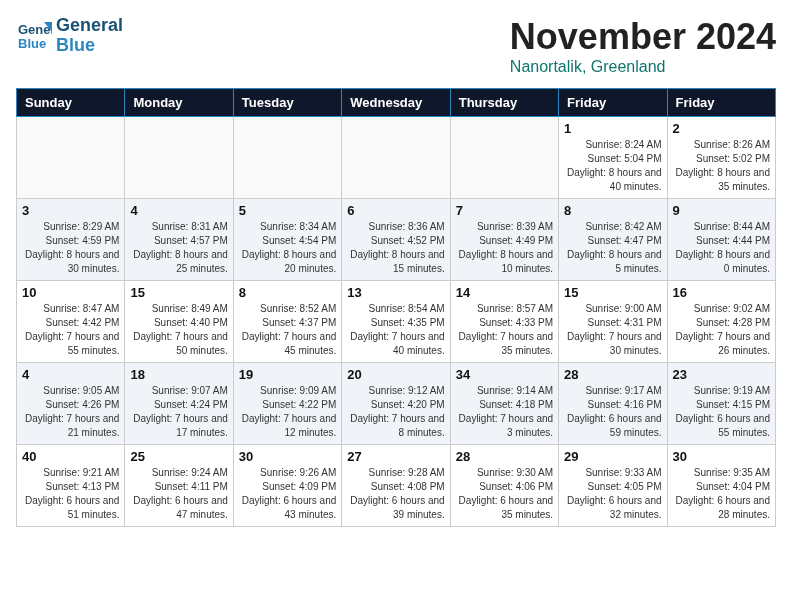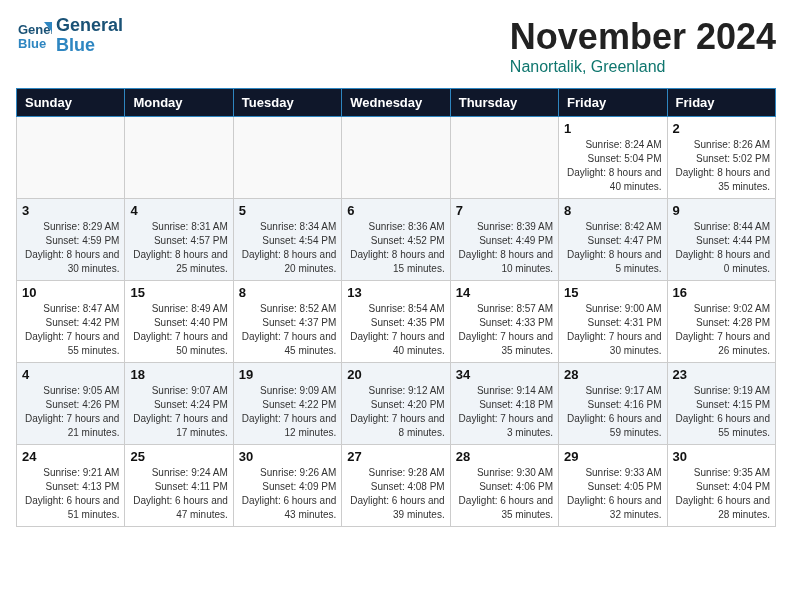--- a/index.html
+++ b/index.html
@@ -216,21 +216,21 @@
           <span class="day-num">28</span>
           <div class="day-info">Sunrise: 9:17 AM<br>Sunset: 4:16 PM<br>Daylight: 6 hours and 59 minutes.</div>
         </td>
         <td>
           <span class="day-num">23</span>
           <div class="day-info">Sunrise: 9:19 AM<br>Sunset: 4:15 PM<br>Daylight: 6 hours and 55 minutes.</div>
         </td>
       </tr>
       <tr>
         <td>
-          <span class="day-num">24</span>
+          <span class="day-num">40</span>
           <div class="day-info">Sunrise: 9:21 AM<br>Sunset: 4:13 PM<br>Daylight: 6 hours and 51 minutes.</div>
         </td>
         <td>
           <span class="day-num">25</span>
           <div class="day-info">Sunrise: 9:24 AM<br>Sunset: 4:11 PM<br>Daylight: 6 hours and 47 minutes.</div>
         </td>
         <td>
           <span class="day-num">30</span>
           <div class="day-info">Sunrise: 9:26 AM<br>Sunset: 4:09 PM<br>Daylight: 6 hours and 43 minutes.</div>
         </td>

